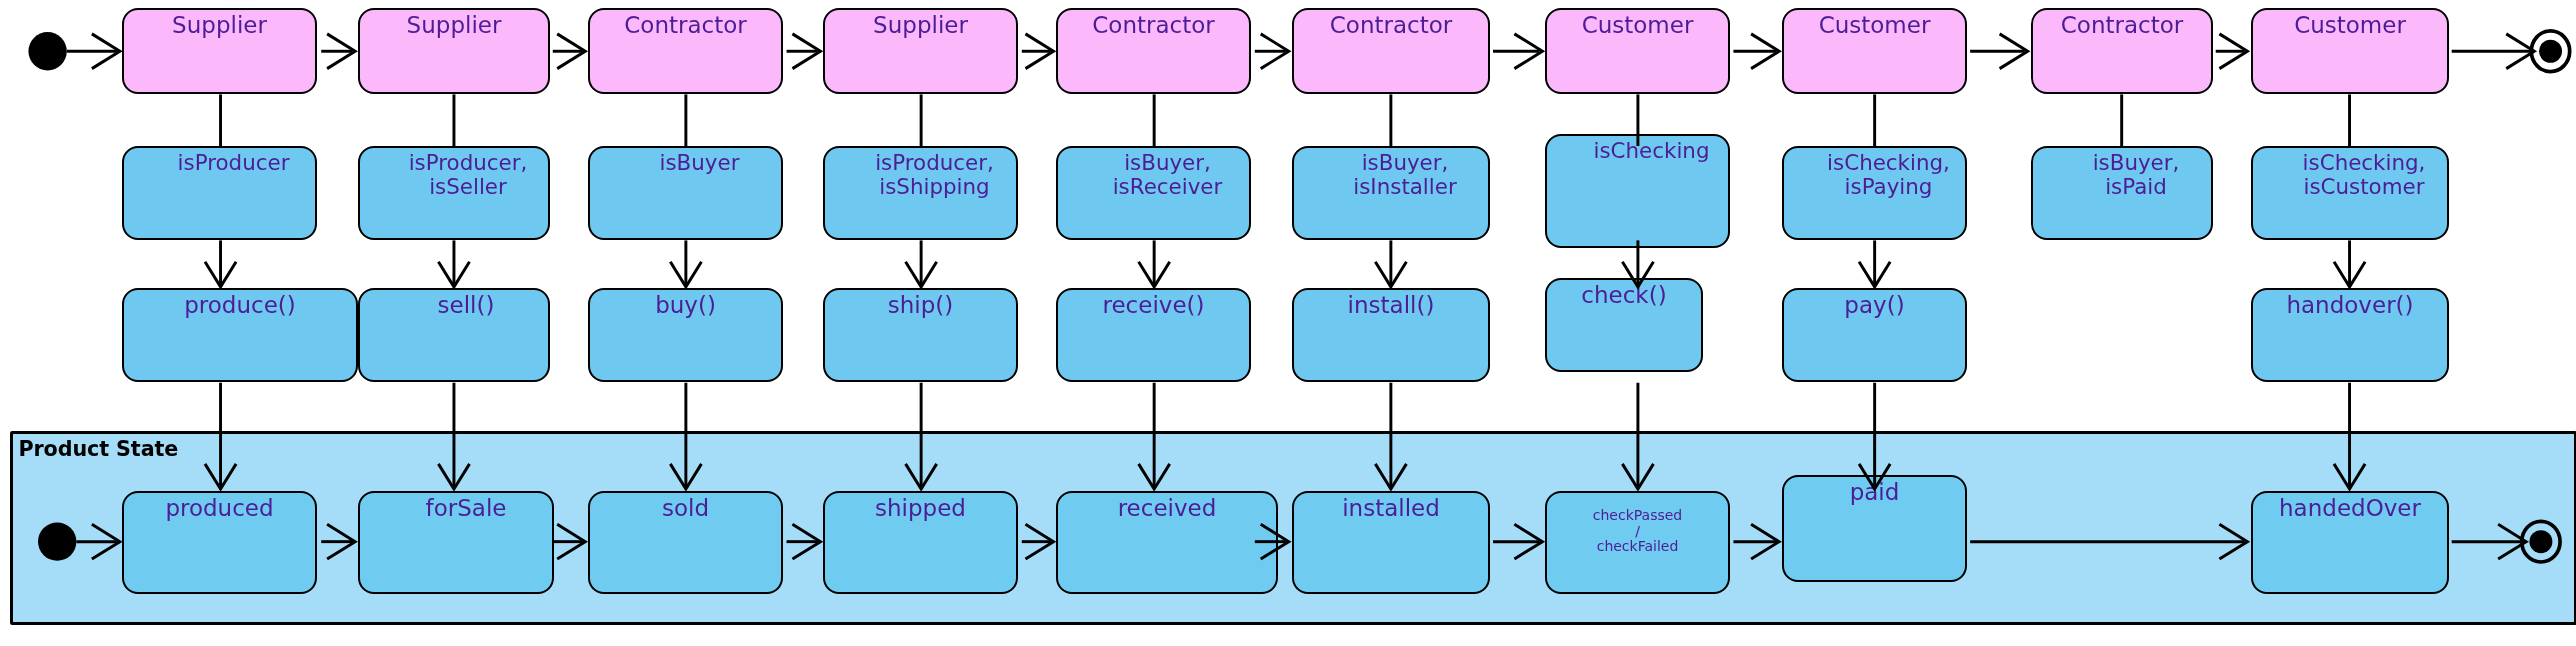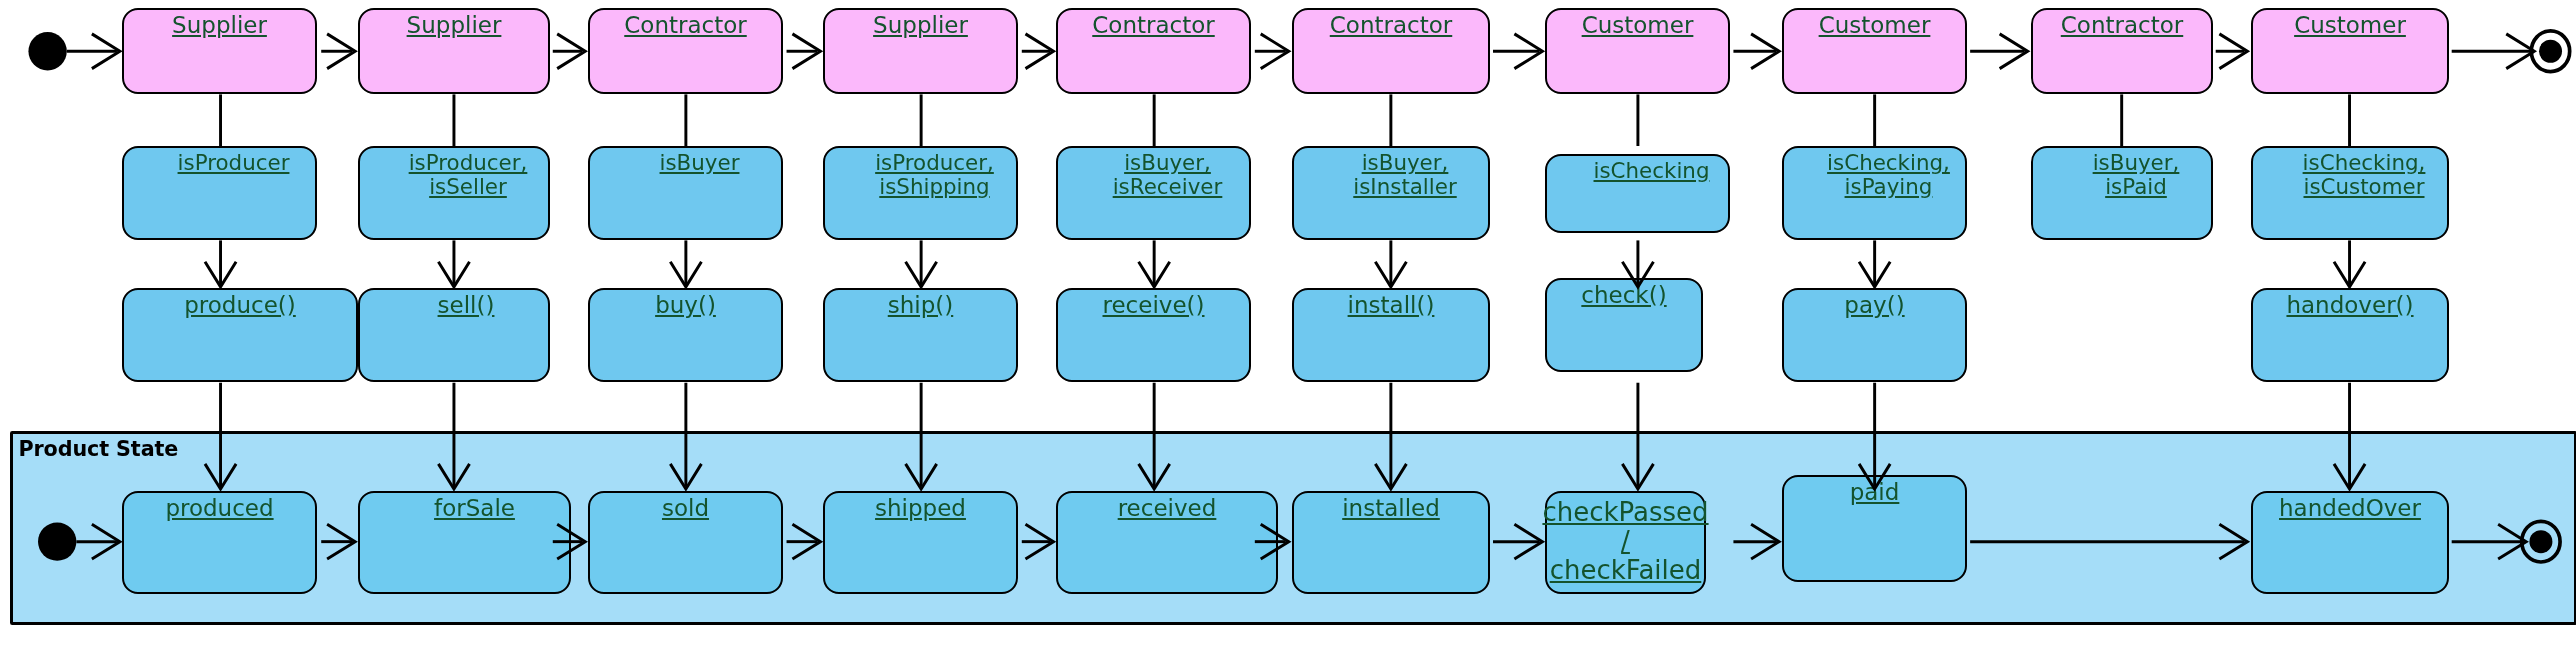--- a/index.html
+++ b/index.html
@@ -13,24 +13,23 @@
   .node{
     position:absolute;
     box-sizing:border-box;
     border:2.2px solid #000000;
     border-radius:16px;
     display:flex;
     justify-content:center;
     align-items:flex-start;
     text-align:center;
     line-height:1.12;
-    color:#14532d;
+    color:#4c1d95;
     padding-top:3px;
     white-space:pre-line;
-    text-decoration:underline;
   }
   .role-node{ background:#fbb8fb; font-size:23px; }
   .cond-node{ background:#6fc8ef; font-size:21.4px;padding-left:28px; }
   .meth-node{ background:#6fc8ef; font-size:23px; }
   .state-node{ background:#6fcbf0; font-size:23px; }
 
   
   #product-state-frame{
     position:absolute;
     box-sizing:border-box;
@@ -62,44 +61,44 @@
 
   <div id="nodes">
       <div class="node role-node" style="left: 122px; top: 8px; width: 195px; height: 86px;">Supplier</div>
       <div class="node cond-node" style="left: 122px; top: 146px; width: 195px; height: 94px;">isProducer</div>
       <div class="node meth-node" style="left: 122px; top: 288px; width: 236px; height: 94px;">produce()</div>
       <div class="node state-node" style="left: 122px; top: 491px; width: 195px; height: 103px;">produced</div>
       <div class="node role-node" style="left: 358px; top: 8px; width: 192px; height: 86px;">Supplier</div>
       <div class="node cond-node" style="left: 358px; top: 146px; width: 192px; height: 94px;">isProducer,
 isSeller</div>
       <div class="node meth-node" style="left: 358px; top: 288px; width: 192px; height: 94px; padding-left: 24px;">sell()</div>
-      <div class="node state-node" style="left: 358px; top: 491px; width: 213px; height: 103px; padding-left: 20px;">forSale</div>
+      <div class="node state-node" style="left: 358px; top: 491px; width: 196px; height: 103px; padding-left: 20px;">forSale</div>
       <div class="node role-node" style="left: 588px; top: 8px; width: 195px; height: 86px;">Contractor</div>
       <div class="node cond-node" style="left: 588px; top: 146px; width: 195px; height: 94px;">isBuyer</div>
       <div class="node meth-node" style="left: 588px; top: 288px; width: 195px; height: 94px;">buy()</div>
       <div class="node state-node" style="left: 588px; top: 491px; width: 195px; height: 103px;">sold</div>
       <div class="node role-node" style="left: 823px; top: 8px; width: 195px; height: 86px;">Supplier</div>
       <div class="node cond-node" style="left: 823px; top: 146px; width: 195px; height: 94px;">isProducer,
 isShipping</div>
       <div class="node meth-node" style="left: 823px; top: 288px; width: 195px; height: 94px;">ship()</div>
       <div class="node state-node" style="left: 823px; top: 491px; width: 195px; height: 103px;">shipped</div>
       <div class="node role-node" style="left: 1056px; top: 8px; width: 195px; height: 86px;">Contractor</div>
       <div class="node cond-node" style="left: 1056px; top: 146px; width: 195px; height: 94px;">isBuyer,
 isReceiver</div>
       <div class="node meth-node" style="left: 1056px; top: 288px; width: 195px; height: 94px;">receive()</div>
       <div class="node state-node" style="left: 1056px; top: 491px; width: 222px; height: 103px;">received</div>
       <div class="node role-node" style="left: 1292px; top: 8px; width: 198px; height: 86px;">Contractor</div>
       <div class="node cond-node" style="left: 1292px; top: 146px; width: 198px; height: 94px;">isBuyer,
 isInstaller</div>
       <div class="node meth-node" style="left: 1292px; top: 288px; width: 198px; height: 94px;">install()</div>
       <div class="node state-node" style="left: 1292px; top: 491px; width: 198px; height: 103px;">installed</div>
       <div class="node role-node" style="left: 1545px; top: 8px; width: 185px; height: 86px;">Customer</div>
-      <div class="node cond-node" style="left: 1545px; top: 154px; width: 185px; height: 79px;">isChecking</div>
+      <div class="node cond-node" style="left: 1545px; top: 134px; width: 185px; height: 114px;">isChecking</div>
       <div class="node meth-node" style="left: 1545px; top: 278px; width: 158px; height: 94px;">check()</div>
-      <div class="node state-node" style="left: 1545px; top: 491px; width: 161px; height: 103px; font-size: 26px; padding-top: 5px;">checkPassed
+      <div class="node state-node" style="left: 1545px; top: 491px; width: 185px; height: 103px; font-size: 14px; padding-top: 15px;">checkPassed
 /
 checkFailed</div>
       <div class="node role-node" style="left: 1782px; top: 8px; width: 185px; height: 86px;">Customer</div>
       <div class="node cond-node" style="left: 1782px; top: 146px; width: 185px; height: 94px;">isChecking,
 isPaying</div>
       <div class="node meth-node" style="left: 1782px; top: 288px; width: 185px; height: 94px;">pay()</div>
       <div class="node state-node" style="left: 1782px; top: 475px; width: 185px; height: 107px;">paid</div>
       <div class="node role-node" style="left: 2031px; top: 8px; width: 182px; height: 86px;">Contractor</div>
       <div class="node cond-node" style="left: 2031px; top: 146px; width: 182px; height: 94px;">isBuyer,
 isPaid</div>

